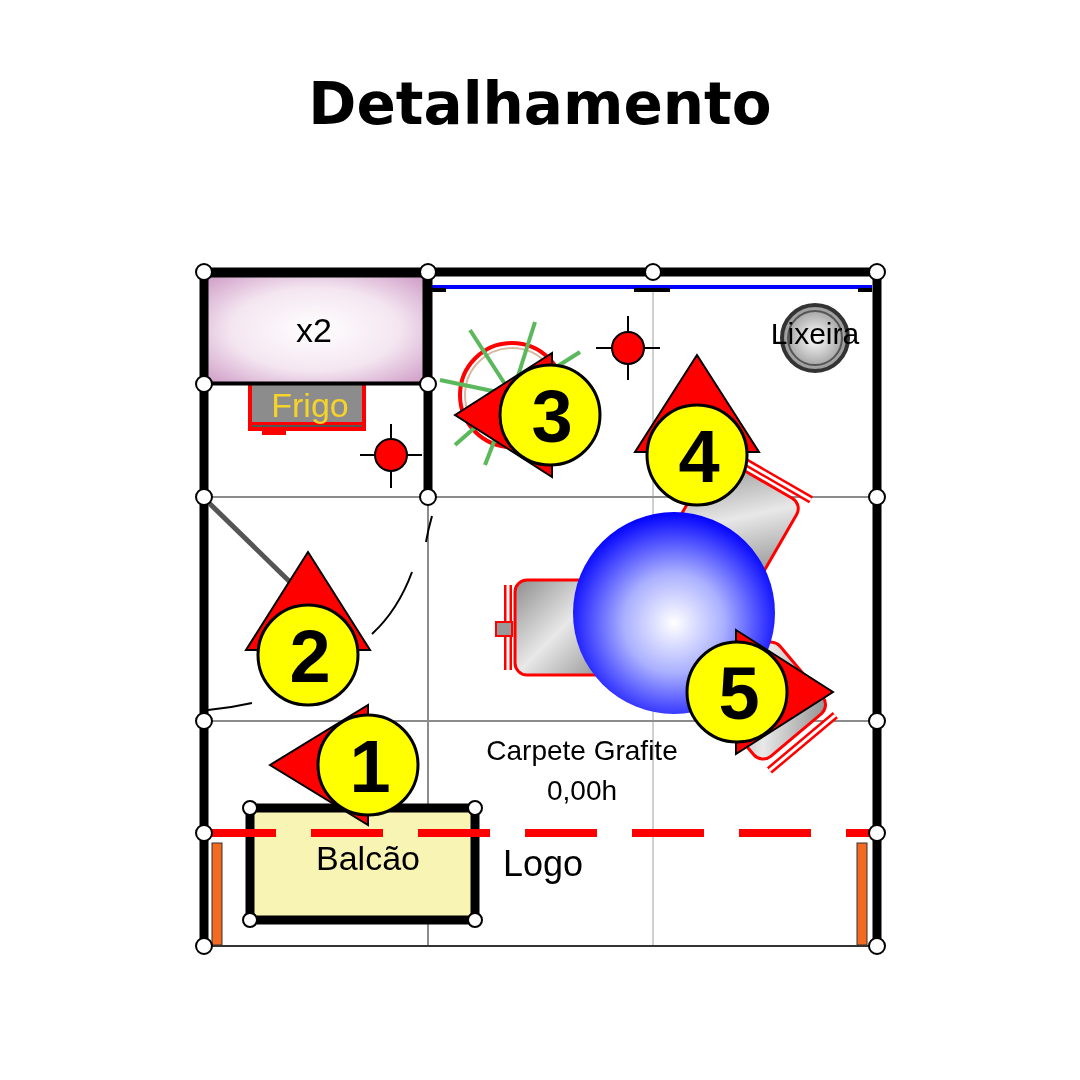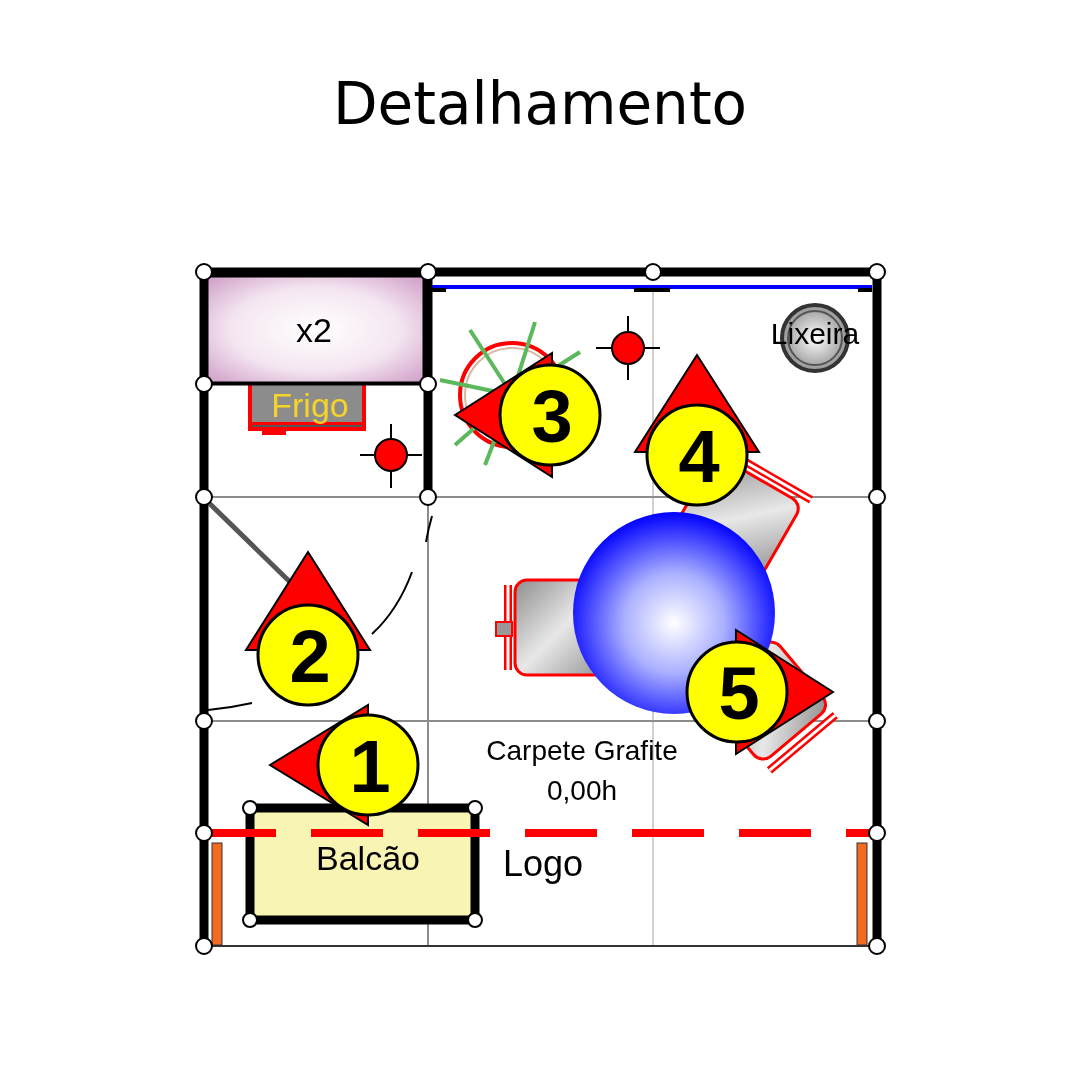--- a/index.html
+++ b/index.html
@@ -1,19 +1,19 @@
 <!DOCTYPE html>
 <html><head>
 <meta charset="utf-8">
 <style>
   html, body { margin: 0; padding: 0; background: #ffffff; }
   body { width: 1080px; height: 1080px; position: relative; overflow: hidden;
          font-family: "Liberation Sans", sans-serif; }
   .title { position: absolute; left: 0; top: 70px; width: 1080px; text-align: center;
-           font-family: "DejaVu Sans", sans-serif; font-size: 58px; font-weight: normal;
+           font-family: "DejaVu Sans", sans-serif; font-size: 58px; font-weight: bold;
            letter-spacing: 0px; color: #000; }
   svg.plan { position: absolute; left: 0; top: 0; }
   .lbl { font-family: "Liberation Sans", sans-serif; fill: #000; }
   .num { font-family: "Liberation Sans", sans-serif; font-weight: bold; fill: #000; }
 </style>
 </head>
 <body>
 
 <div class="title">Detalhamento</div>
 

